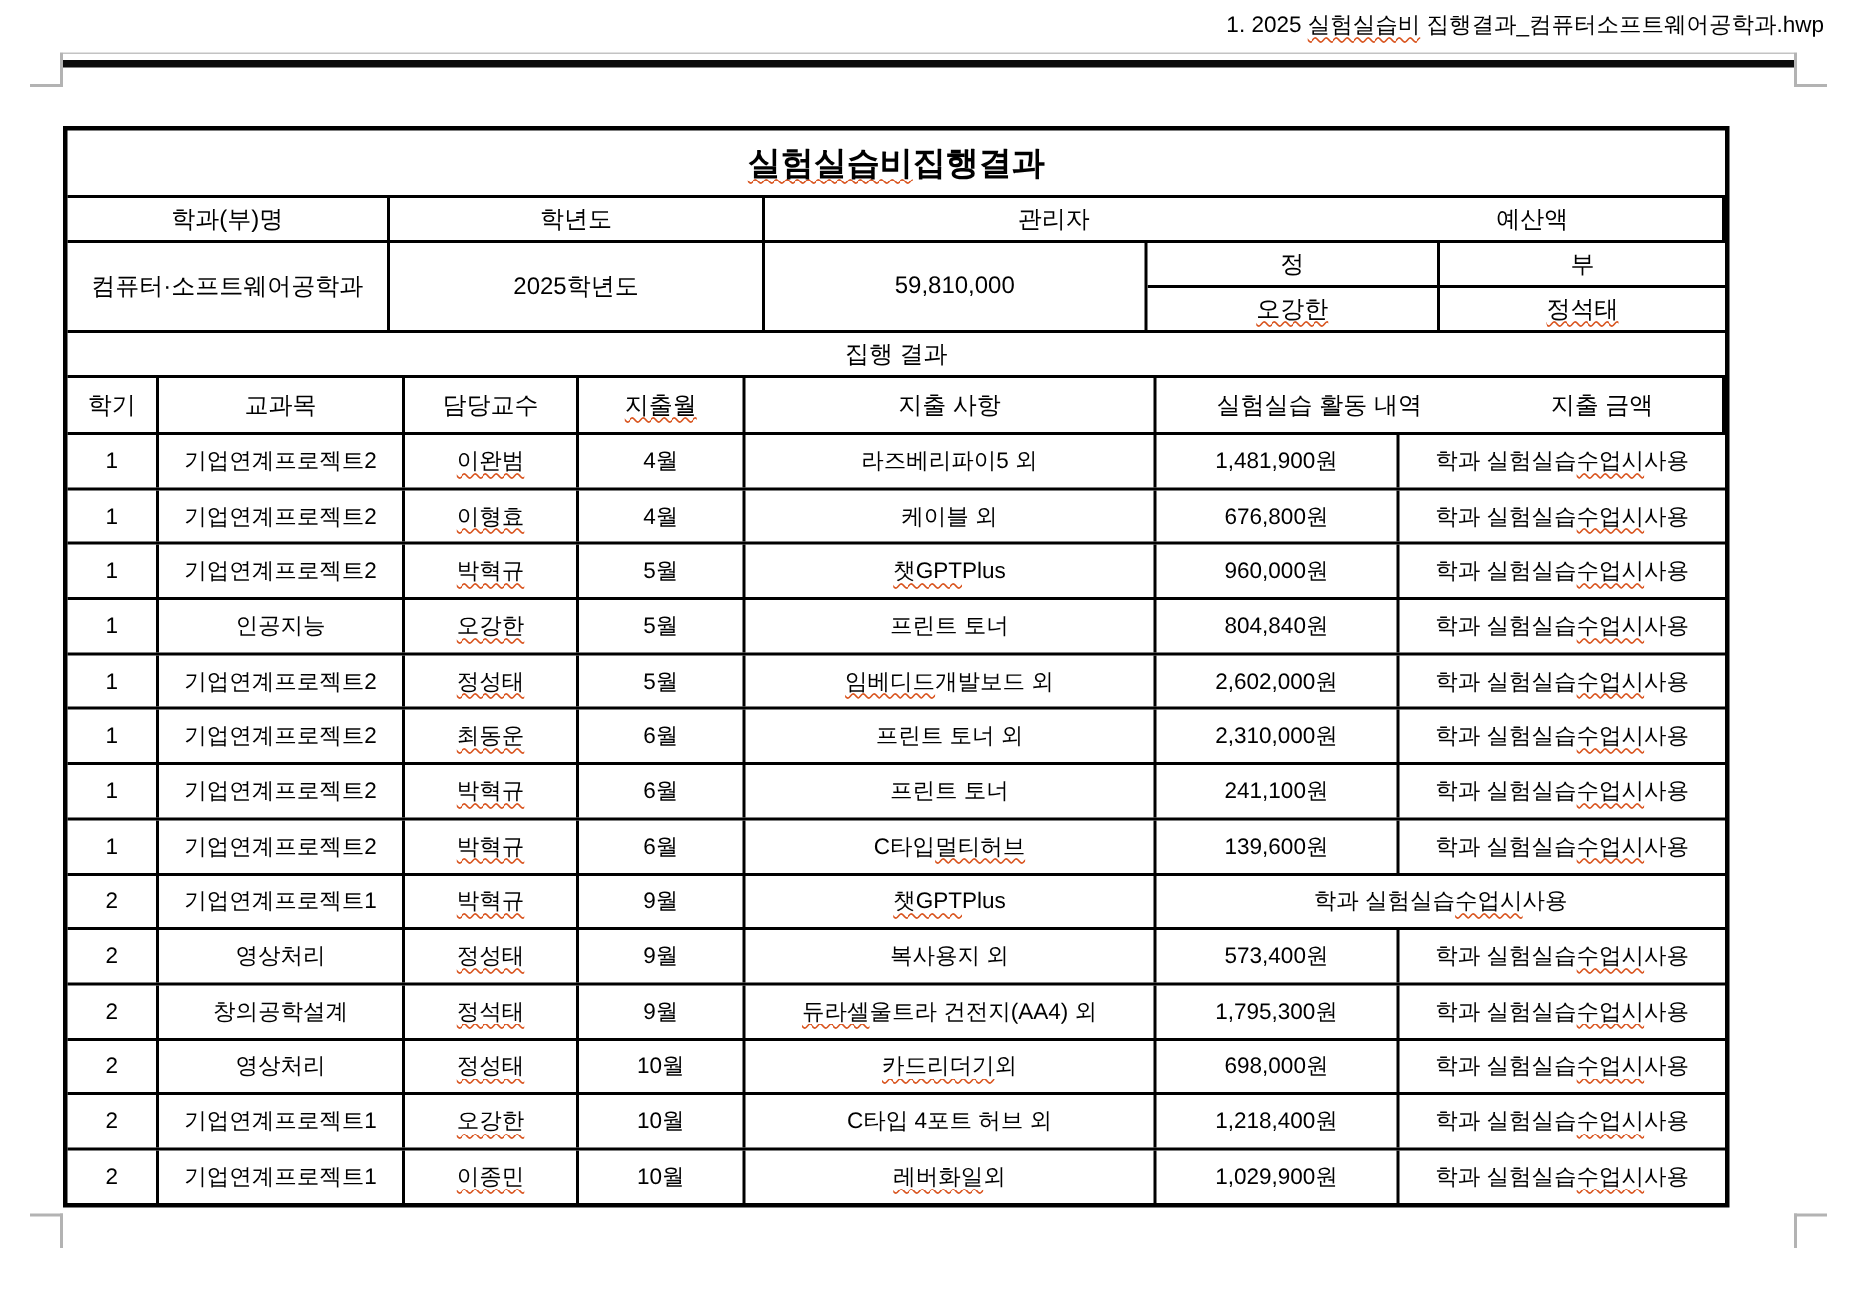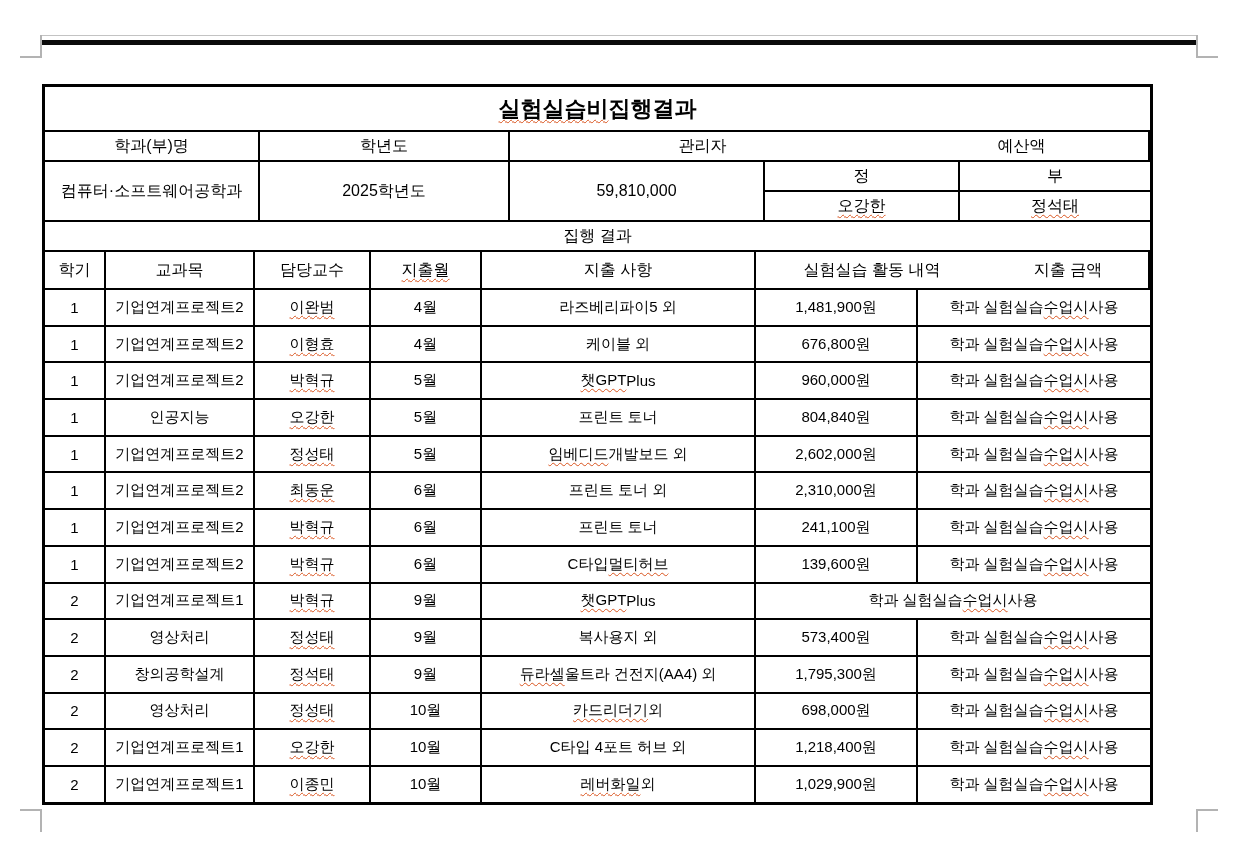--- a/index.html
+++ b/index.html
@@ -31,32 +31,33 @@
   .mgr{flex-direction:column;padding:0;align-items:stretch;}
   .mgr-sub{display:flex;flex:1;box-sizing:border-box;}
   .mgr-sub.top{border-bottom:2px solid #000;}
   .mgr-cell{flex-basis:195px;display:flex;align-items:center;justify-content:center;
             border-right:2px solid #000;box-sizing:border-box;font-size:16px;}
   .mgr-cell.last{flex:1;border-right:none;}
   .section-row{height:30px;font-size:16px;}
   .section-row .cell{width:100%;border-right:none;}
   .col-head{height:38px;font-size:16px;}
   .data-row{height:36.7px;font-size:15px;}
-  .c0{width:61px;} .c1{width:149px;} .c2{width:116px;} .c3{width:111px;}
+  .c0{width:61px;} .c1{width:164px;} .c2{width:116px;} .c3{width:111px;}
   .c4{width:274px;} .c5{width:162px;} .c6{flex:1;}
   
   .sp{text-decoration-line:underline;text-decoration-style:wavy;
       text-decoration-color:var(--sp-color,#d9541e);text-decoration-thickness:1px;
       text-underline-offset:3px;text-decoration-skip-ink:none;}
 </style>
 </head>
 <body>
 
 <div class="page">
 
+  <div class="filename spell">1. 2025 <span class="sp">실험실습비</span> 집행결과_컴퓨터소프트웨어공학과.hwp</div>
   <div class="hdr-grayline"></div>
   <div class="hdr-rule"></div>
 
   <div class="mark tl"></div>
   <div class="mark tr"></div>
   <div class="mark bl"></div>
   <div class="mark br"></div>
 
   <div class="doc-table">
 

